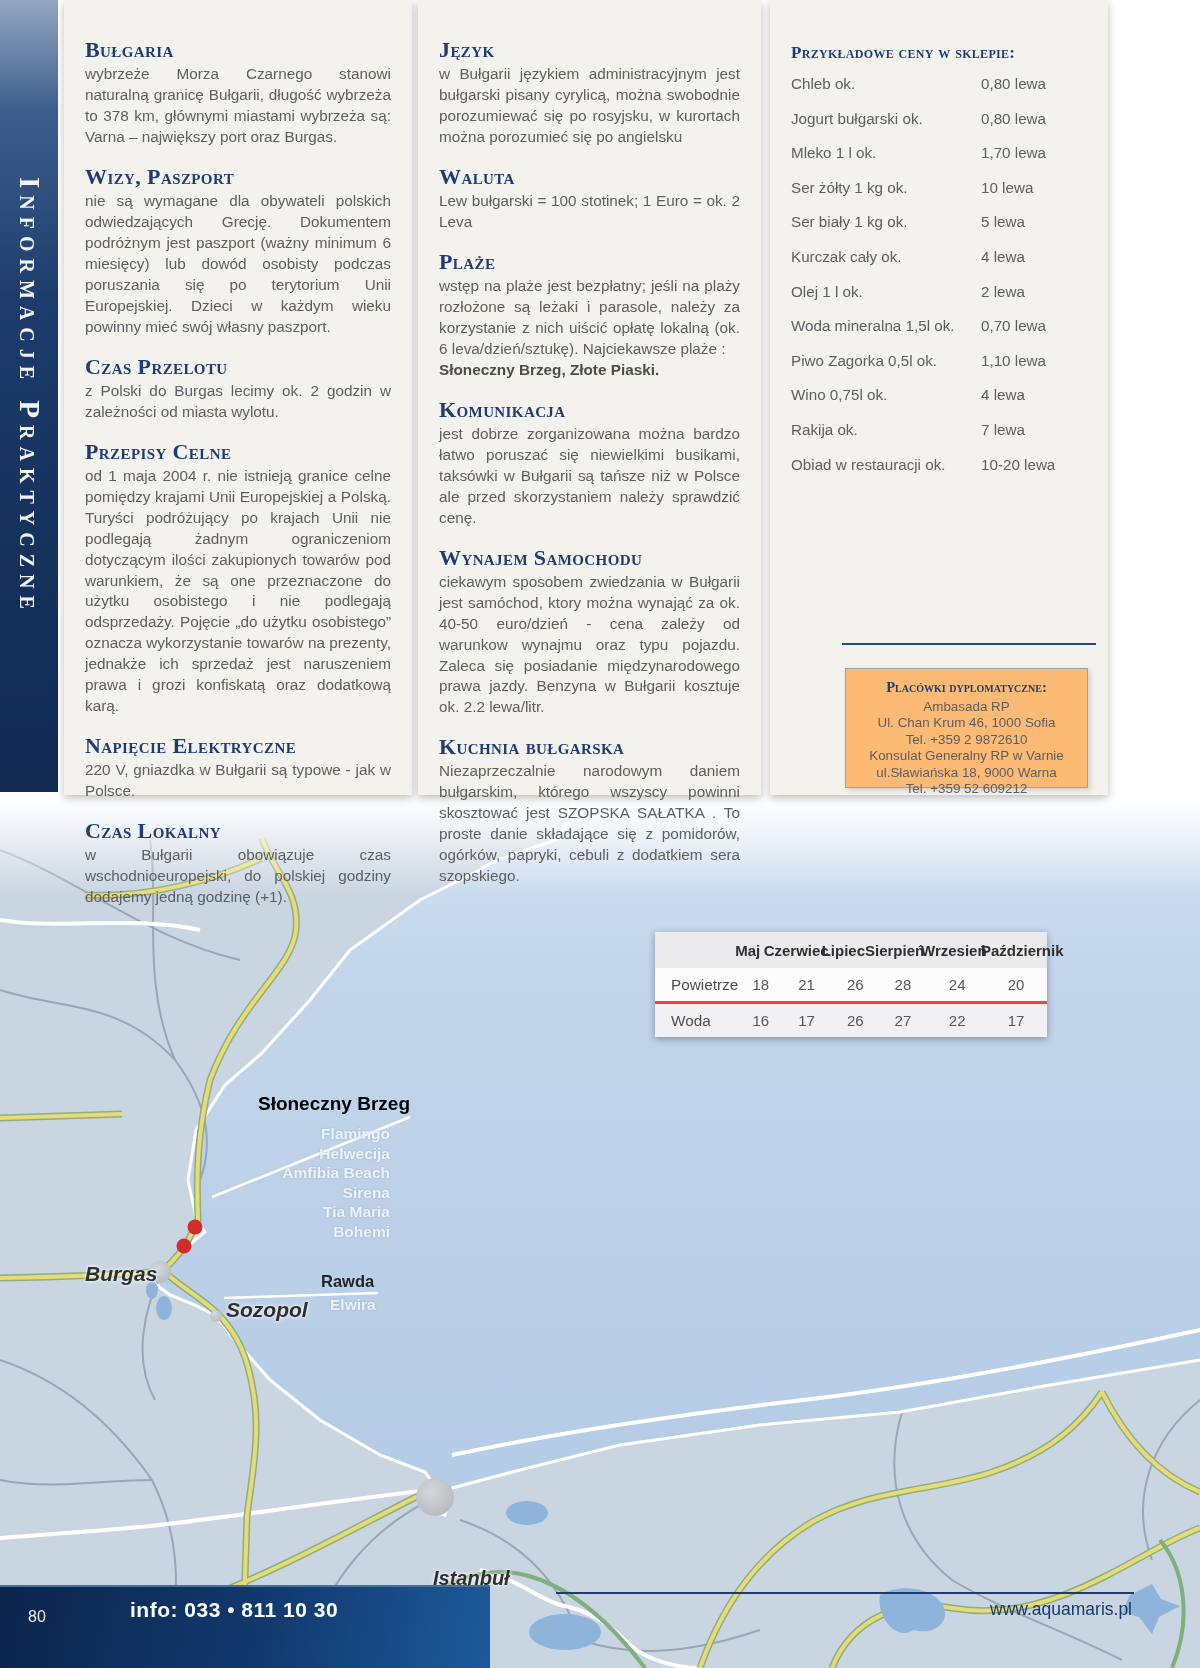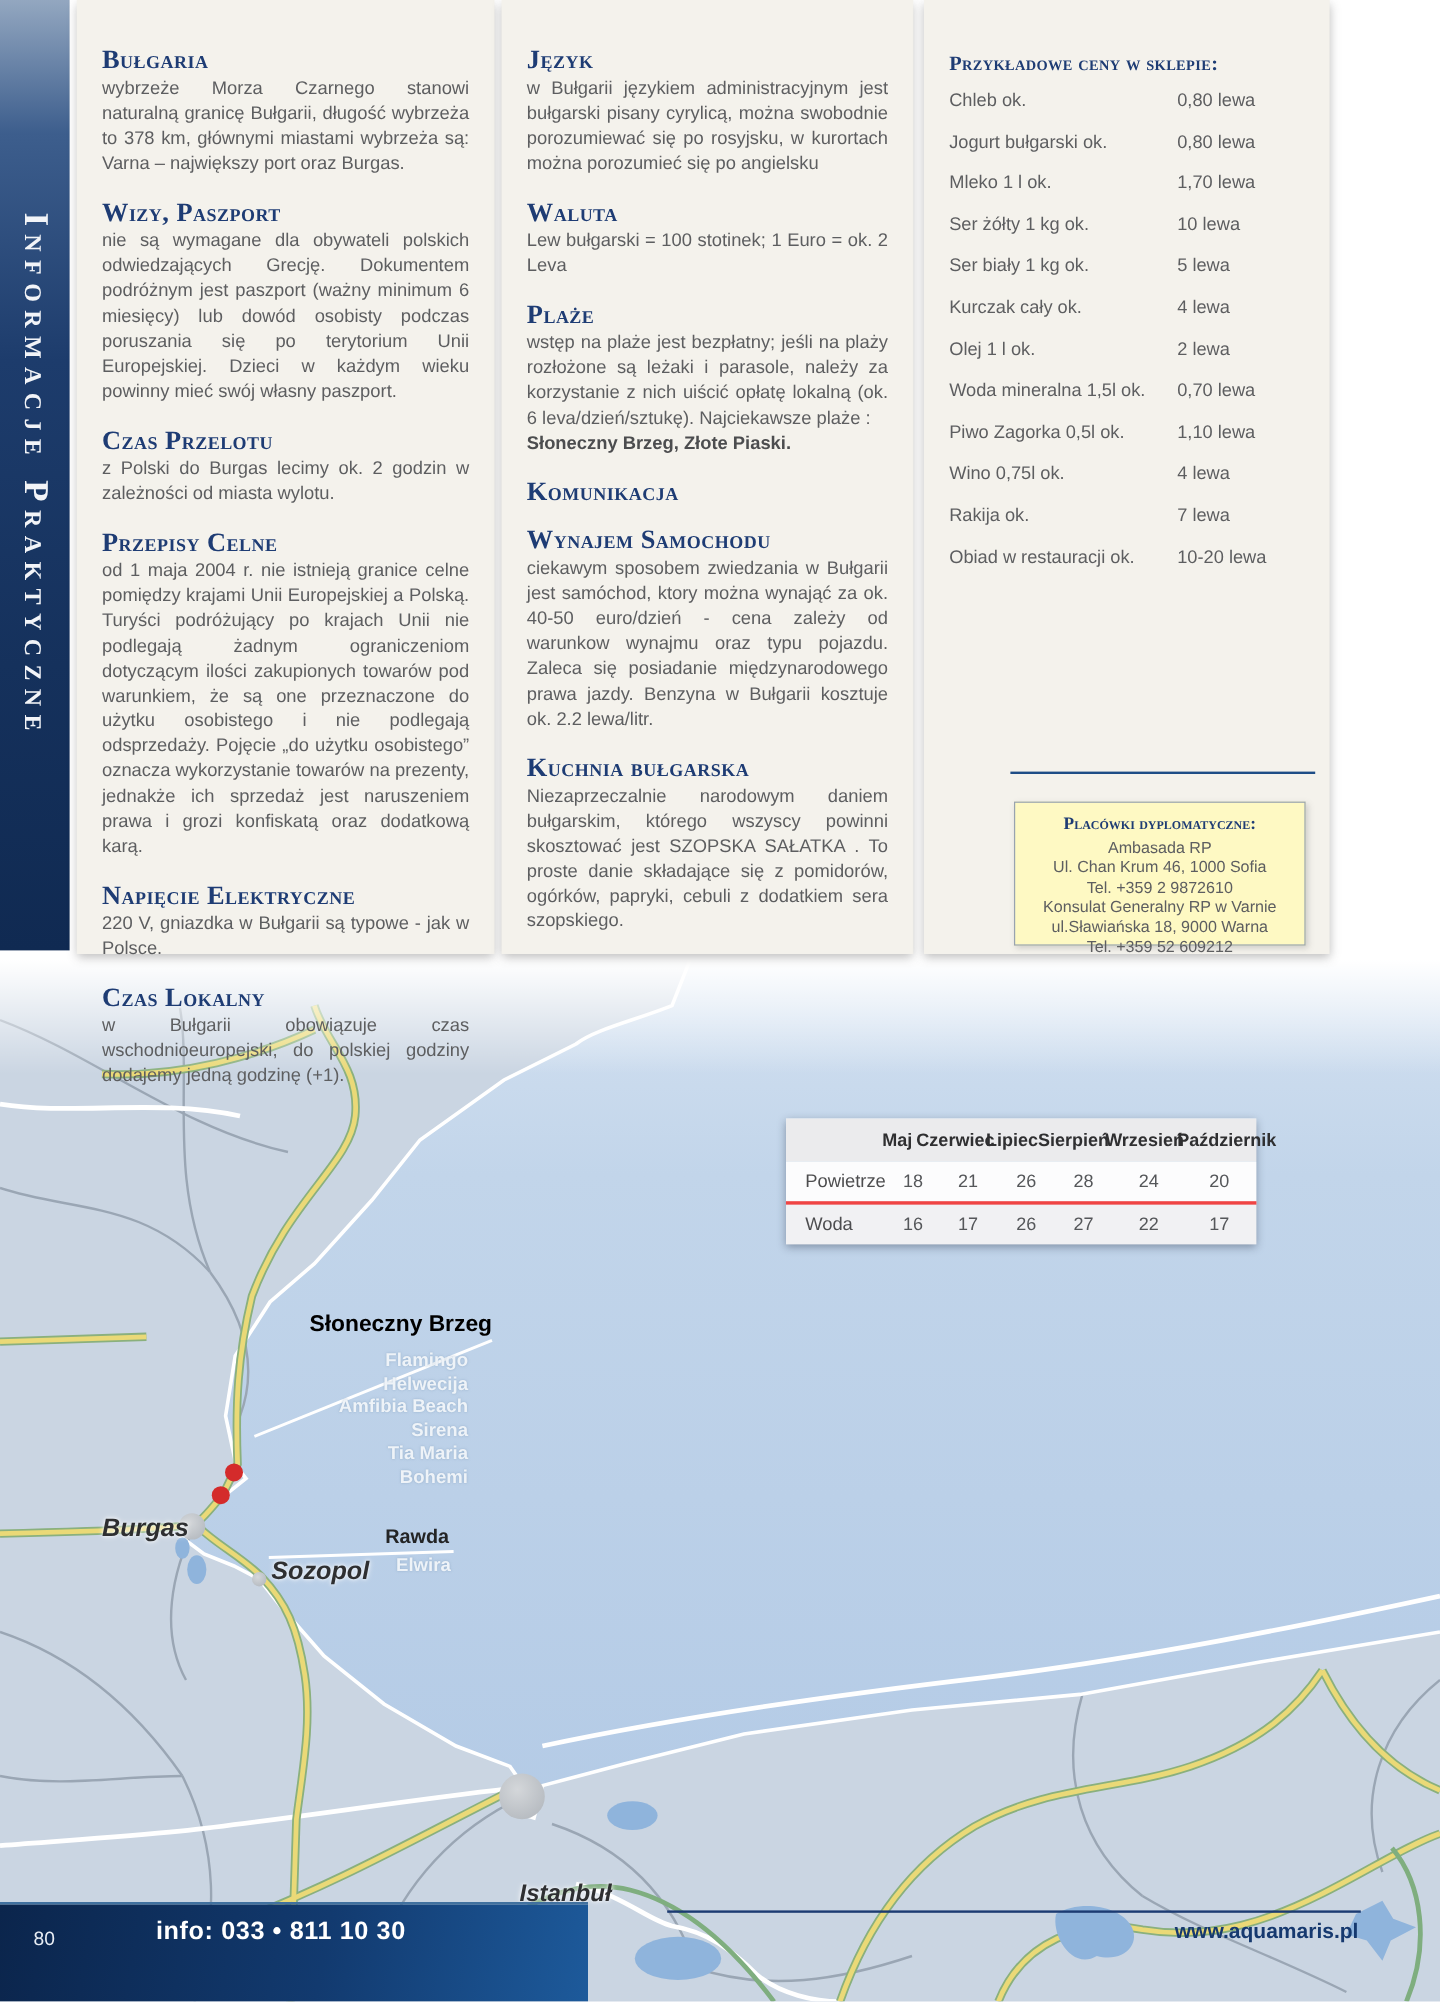--- a/index.html
+++ b/index.html
@@ -47,21 +47,21 @@
     margin:9px 0 12px 0;
   }
   .price-row{position:relative;height:34.6px;color:#5d5e60;font-size:15.2px;}
   .price-row .plabel{position:absolute;left:0;top:0;}
   .price-row .pvalue{position:absolute;left:190px;top:0;}
   .divider{
     position:absolute;left:72px;top:643px;width:254px;height:2px;background:#1e4d86;
   }
   .diplo-box{
     position:absolute;left:75px;top:668px;width:243px;height:120px;
-    background:#fef9c3;border:1px solid #98a3b0;box-shadow:2px 2px 5px rgba(90,90,90,.25);
+    background:#fdba74;border:1px solid #98a3b0;box-shadow:2px 2px 5px rgba(90,90,90,.25);
     text-align:center;padding-top:10px;box-sizing:border-box;
   }
   .diplo-head{
     font-family:"Liberation Serif",serif;font-variant:small-caps;
     color:#1e3c74;font-size:14.5px;font-weight:700;margin-bottom:3px;
   }
   .diplo-line{color:#5d5e60;font-size:13.4px;line-height:16.4px;}
   
   .map-wrap{position:absolute;left:0;top:800px;width:1200px;height:868px;}
   .map-wrap svg{position:absolute;left:0;top:0;}
@@ -93,21 +93,21 @@
   
   .footer-bar{
     position:absolute;left:0;top:1585px;width:490px;height:83px;
     background:linear-gradient(100deg,#0b254c 0%,#123a6f 55%,#1d5a9b 100%);
     border-top:2px solid #41719f;box-sizing:border-box;
   }
   .page-num{position:absolute;left:28px;top:1608px;color:#e8edf4;font-size:16px;}
   .info-line{position:absolute;left:130px;top:1598px;color:#ffffff;font-size:21px;font-weight:700;letter-spacing:.5px;}
   .site-rule{position:absolute;left:556px;top:1592px;width:578px;height:2px;background:#1c3b72;}
   .website{position:absolute;left:900px;top:1599px;width:232px;text-align:right;
-    color:#16396f;font-size:17.5px;font-weight:700;}
+    color:#16396f;font-size:17.5px;font-weight:400;}
 </style>
 </head>
 <body>
 
 <div class="map-wrap">
   <svg width="1200" height="868" viewBox="0 0 1200 868">
     <defs>
       <linearGradient id="seaG" x1="0" y1="0" x2="0" y2="1">
         <stop offset="0" stop-color="#d3e1f1"></stop>
           <stop offset="0.25" stop-color="#c2d5ea"></stop>
@@ -271,20 +271,21 @@
       <h3 class="sec">Waluta</h3>
       <p>Lew bułgarski = 100 stotinek; 1 Euro = ok. 2 Leva</p>
     </div>
     <div class="sec-block">
       <h3 class="sec">Plaże</h3>
       <p><span>wstęp na plaże jest bezpłatny; jeśli na plaży rozłożone są leżaki i parasole, należy za korzystanie z nich uiścić opłatę lokalną (ok. 6 leva/dzień/sztukę). Najciekawsze plaże :</span><br>
       <span class="boldline">Słoneczny Brzeg, Złote Piaski.</span></p>
     </div>
     <div class="sec-block">
       <h3 class="sec">Komunikacja</h3>
+      <p>jest dobrze zorganizowana można bardzo łatwo poruszać się niewielkimi busikami, taksówki w Bułgarii są tańsze niż w Polsce ale przed skorzystaniem należy sprawdzić cenę.</p>
     </div>
     <div class="sec-block">
       <h3 class="sec">Wynajem Samochodu</h3>
       <p>ciekawym sposobem zwiedzania w Bułgarii jest samóchod, ktory można wynająć za ok. 40-50 euro/dzień - cena zależy od warunkow wynajmu oraz typu pojazdu. Zaleca się posiadanie międzynarodowego prawa jazdy. Benzyna w Bułgarii kosztuje ok. 2.2 lewa/litr.</p>
     </div>
     <div class="sec-block">
       <h3 class="sec">Kuchnia bułgarska</h3>
       <p>Niezaprzeczalnie narodowym daniem bułgarskim, którego wszyscy powinni skosztować jest SZOPSKA SAŁATKA . To proste danie składające się z pomidorów, ogórków, papryki, cebuli  z dodatkiem sera szopskiego.</p>
     </div>
   </div>

